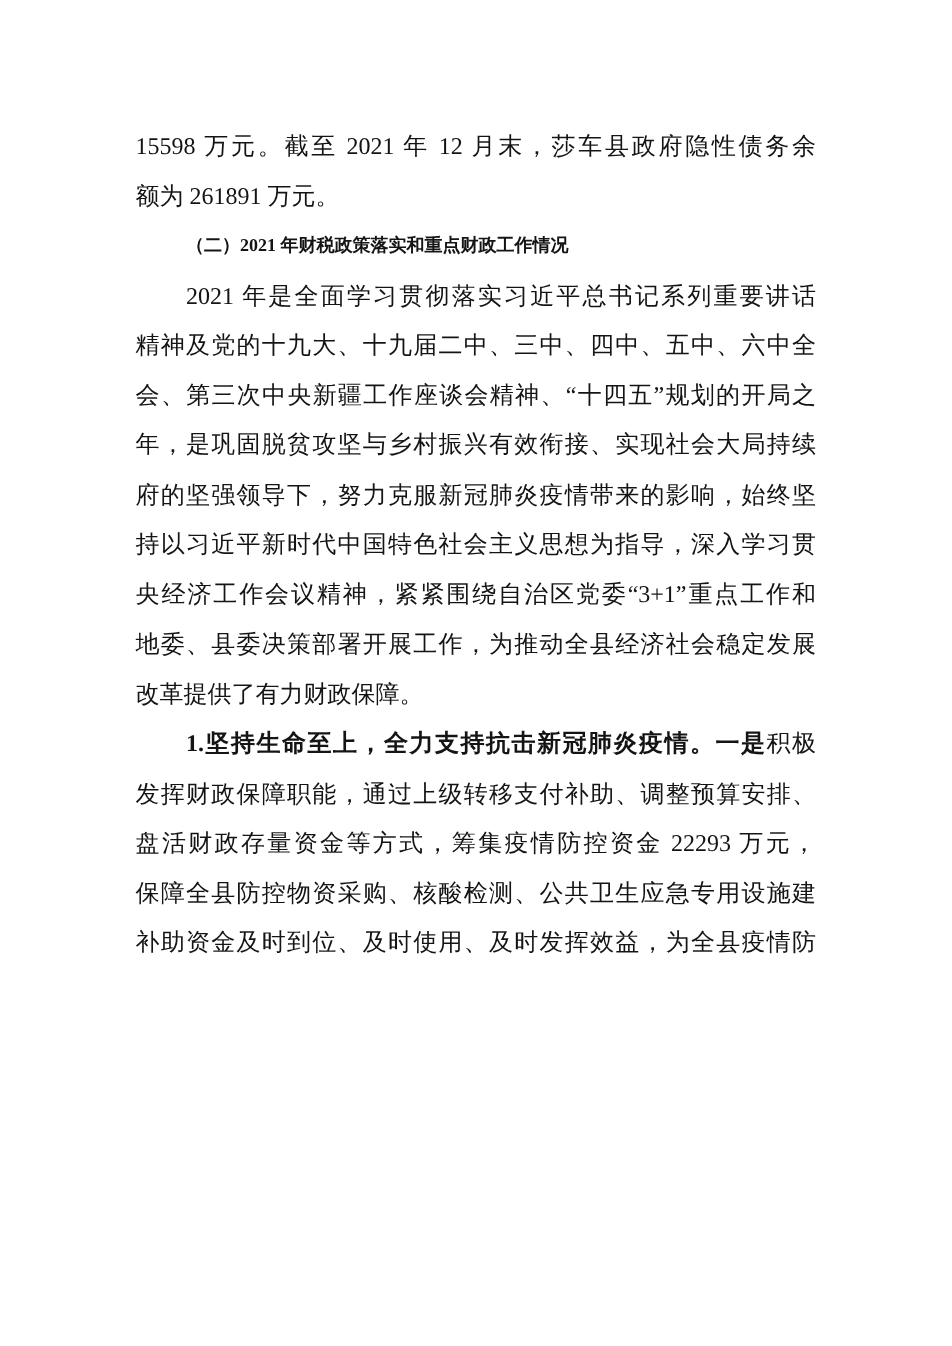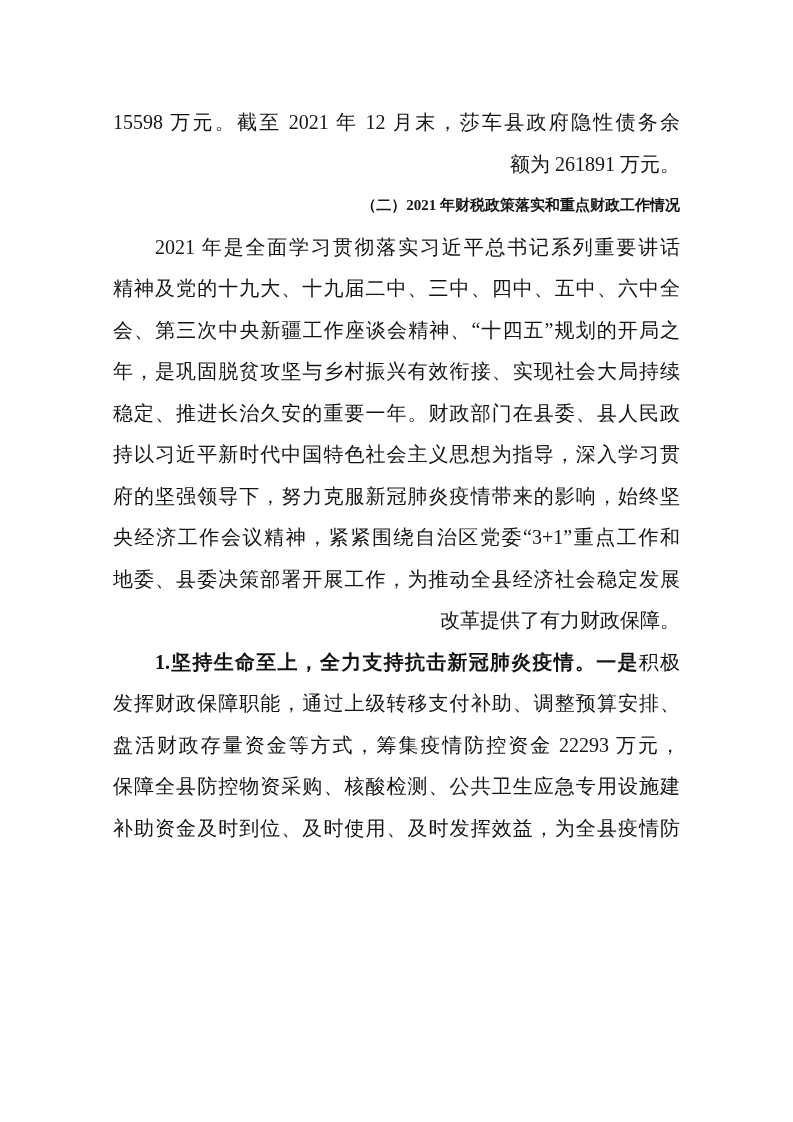--- a/index.html
+++ b/index.html
@@ -23,21 +23,21 @@
     position: absolute;
     left: 113px;
     top: 102px;
     width: 567px;
   }
   .line {
     font-size: 20px;
     line-height: 41.5px;
     height: 41.5px;
     color: #141414;
-    text-align: right;
+    text-align: left;
     overflow: visible;
   }
   .line.just {
     text-align: justify;
     text-align-last: justify;
   }
   .line.ind {
     padding-left: 42px;
   }
   .line.heading {
@@ -61,23 +61,22 @@
 
 <div class="page">
   <div class="text-block" id="text-block">
       <div class="line just"><span>15598 万元。截至 2021 年 12 月末，莎车县政府隐性债务余</span></div>
       <div class="line"><span>额为 261891 万元。</span></div>
       <div class="line ind heading"><span class="bold">（二）2021 年财税政策落实和重点财政工作情况</span></div>
       <div class="line just ind"><span>2021 年是全面学习贯彻落实习近平总书记系列重要讲话</span></div>
       <div class="line just"><span>精神及党的十九大、十九届二中、三中、四中、五中、六中全</span></div>
       <div class="line just"><span>会、第三次中央新疆工作座谈会精神、“十四五”规划的开局之</span></div>
       <div class="line just"><span>年，是巩固脱贫攻坚与乡村振兴有效衔接、实现社会大局持续</span></div>
-      <div class="line just"><span>稳定、推进长治久安的重要一年。财政部门在县委、县人民政</span></div>
+      <div class="line just"><span>府的坚强领导下，努力克服新冠肺炎疫情带来的影响，始终坚</span></div>
       <div class="line just"><span>持以习近平新时代中国特色社会主义思想为指导，深入学习贯</span></div>
-      <div class="line just"><span>府的坚强领导下，努力克服新冠肺炎疫情带来的影响，始终坚</span></div>
       <div class="line just"><span>央经济工作会议精神，紧紧围绕自治区党委“3+1”重点工作和</span></div>
       <div class="line just"><span>地委、县委决策部署开展工作，为推动全县经济社会稳定发展</span></div>
       <div class="line"><span>改革提供了有力财政保障。</span></div>
       <div class="line just ind"><span class="bold">1.坚持生命至上，全力支持抗击新冠肺炎疫情。一是</span><span>积极</span></div>
       <div class="line just"><span>发挥财政保障职能，通过上级转移支付补助、调整预算安排、</span></div>
       <div class="line just"><span>盘活财政存量资金等方式，筹集疫情防控资金 22293 万元，</span></div>
       <div class="line just"><span>保障全县防控物资采购、核酸检测、公共卫生应急专用设施建</span></div>
       <div class="line just"><span>补助资金及时到位、及时使用、及时发挥效益，为全县疫情防</span></div>
     </div>
   <div class="footer-pagenum">– 7 –</div>

